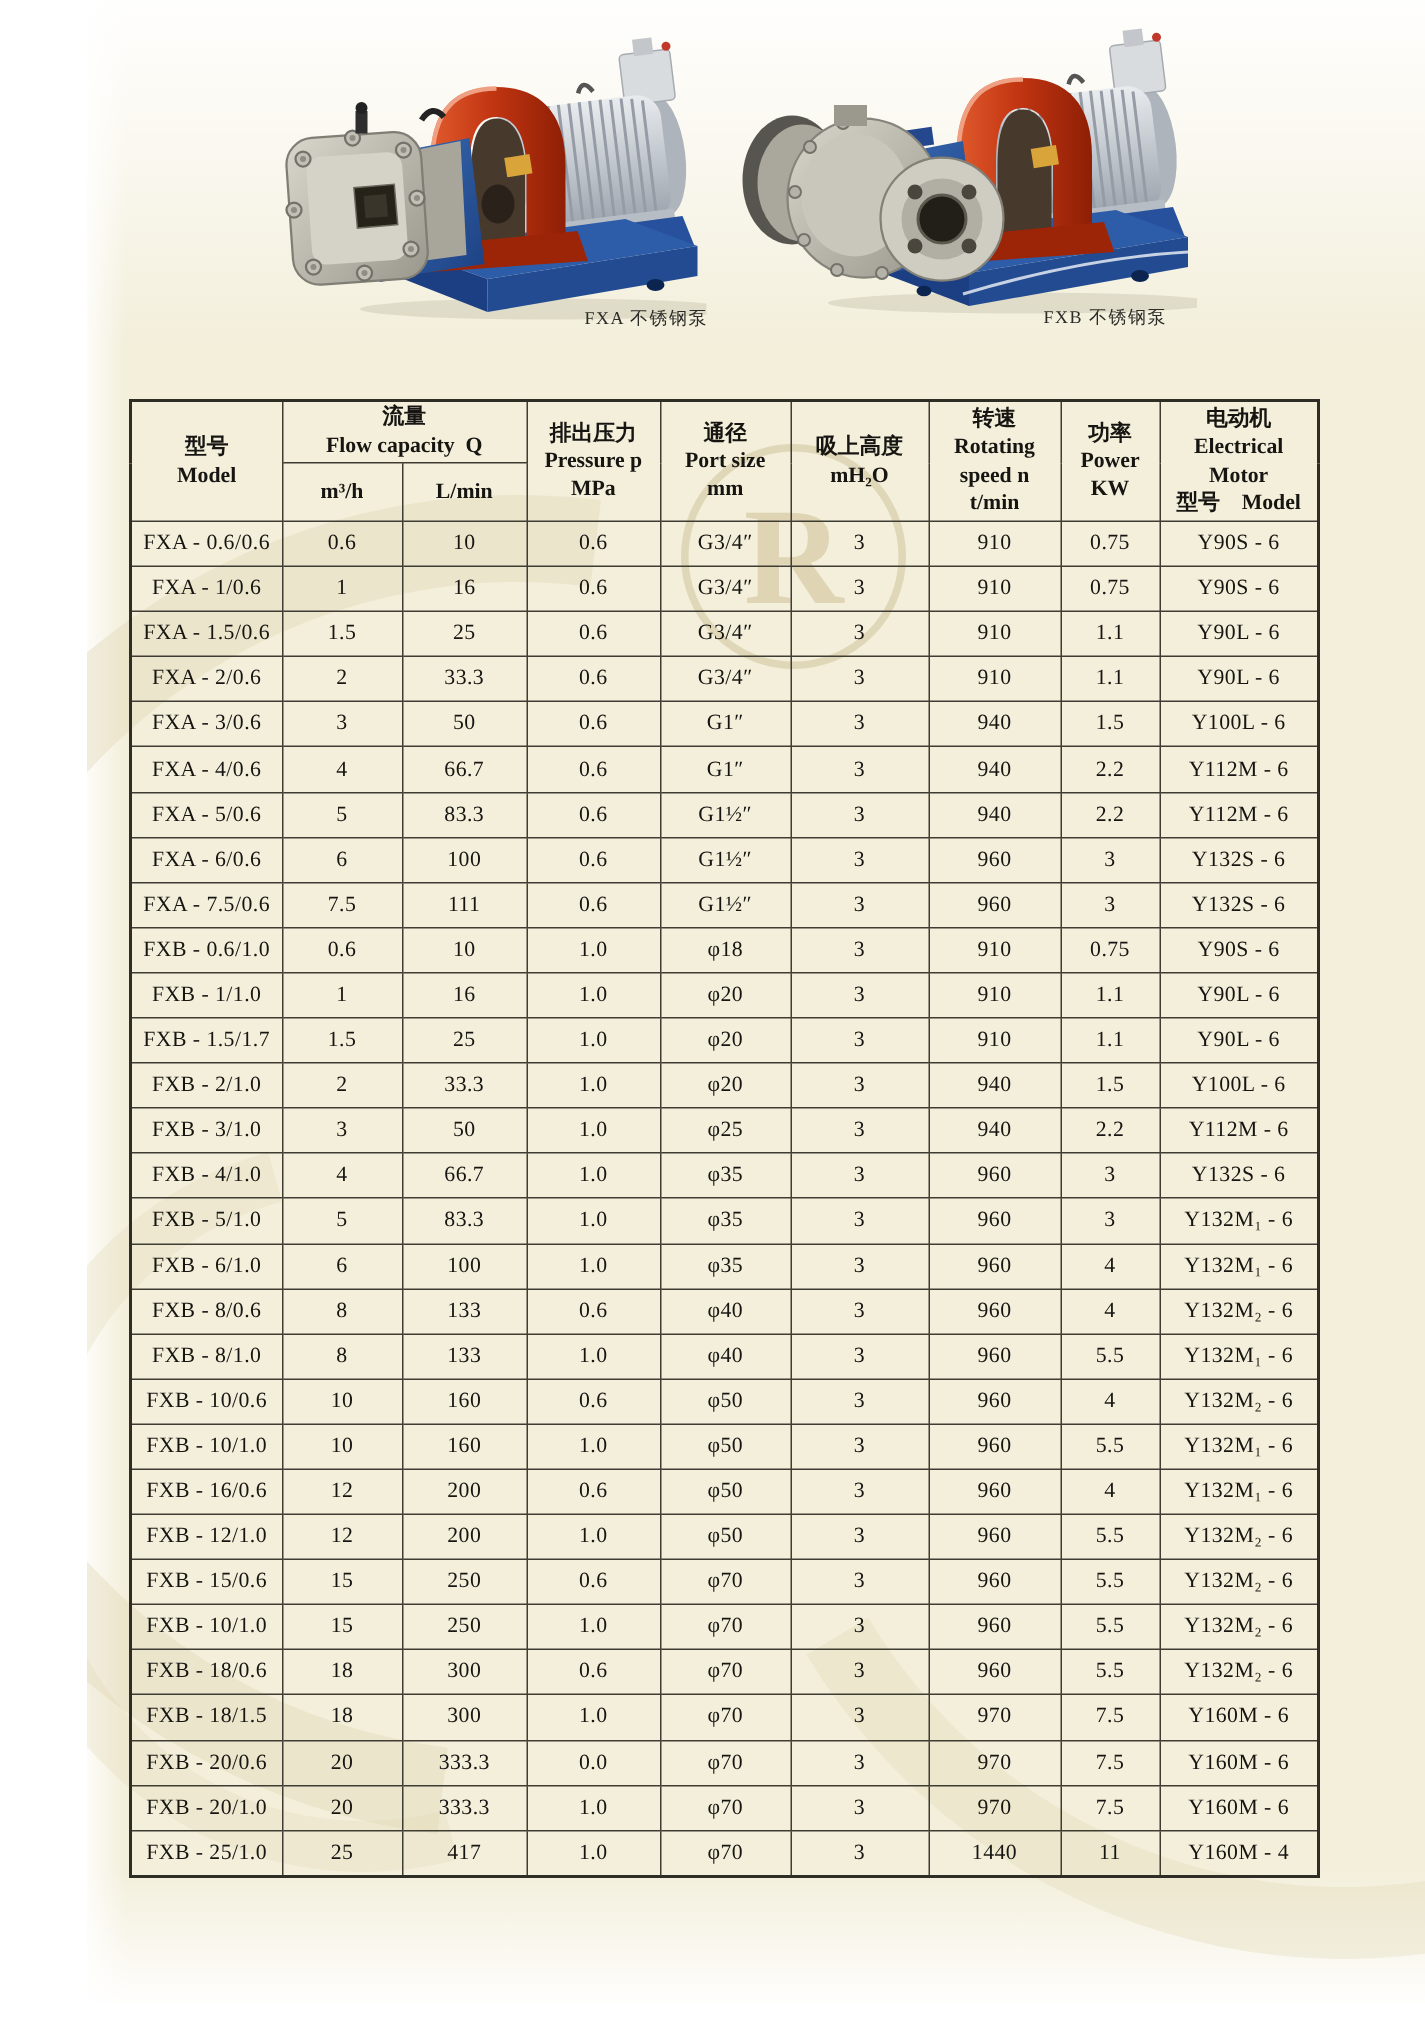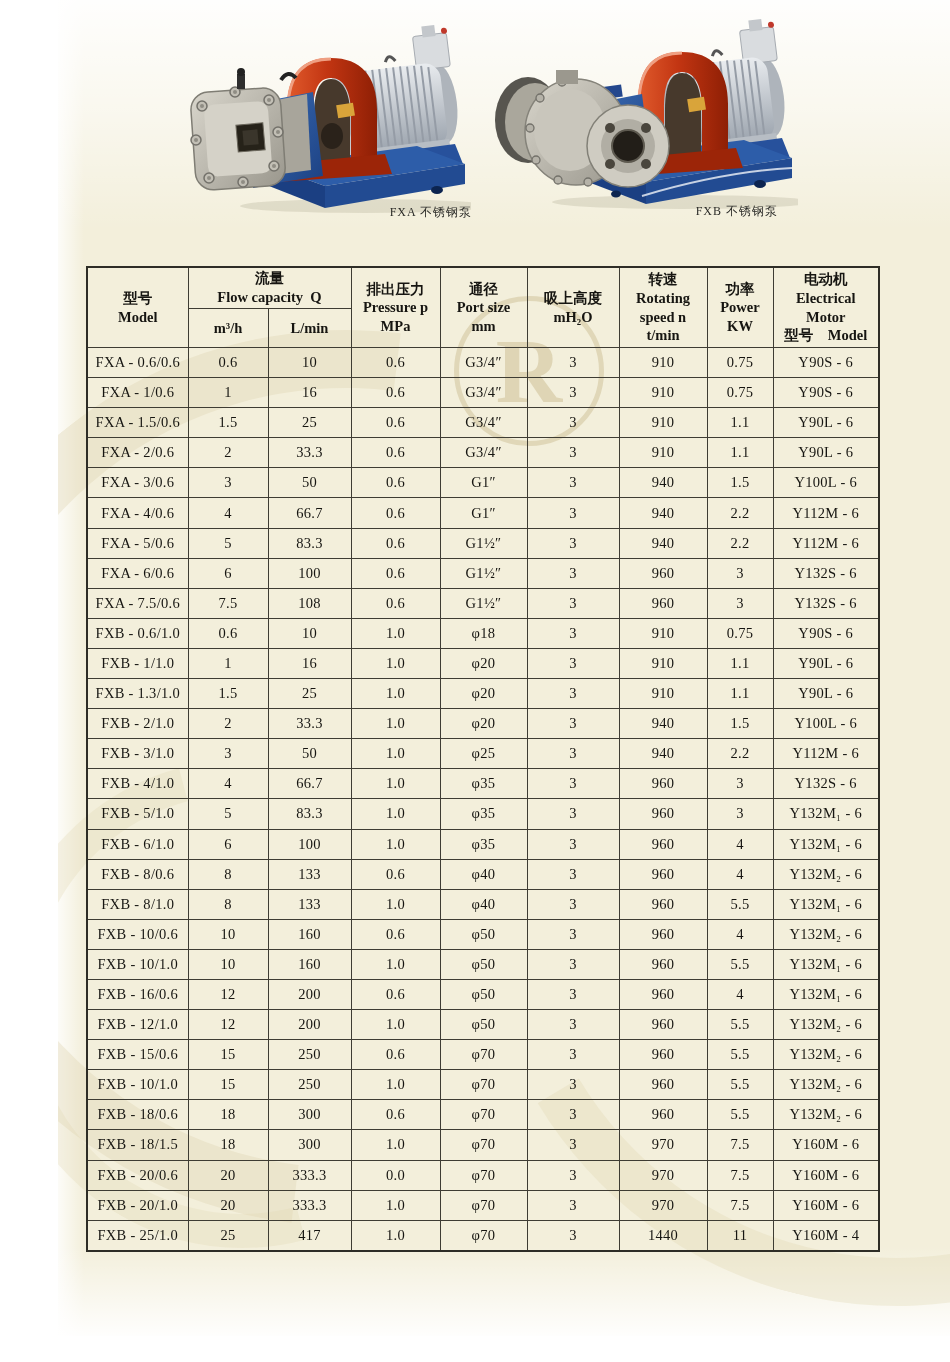--- a/index.html
+++ b/index.html
@@ -345,21 +345,21 @@
             <td>0.6</td>
             <td>G1½″</td>
             <td>3</td>
             <td>960</td>
             <td>3</td>
             <td>Y132S - 6</td>
           </tr>
           <tr>
             <td class="model-cell">FXA - 7.5/0.6</td>
             <td>7.5</td>
-            <td>108</td>
+            <td>111</td>
             <td>0.6</td>
             <td>G1½″</td>
             <td>3</td>
             <td>960</td>
             <td>3</td>
             <td>Y132S - 6</td>
           </tr>
           <tr>
             <td class="model-cell">FXB - 0.6/1.0</td>
             <td>0.6</td>
@@ -376,21 +376,21 @@
             <td>1</td>
             <td>16</td>
             <td>1.0</td>
             <td>φ20</td>
             <td>3</td>
             <td>910</td>
             <td>1.1</td>
             <td>Y90L - 6</td>
           </tr>
           <tr>
-            <td class="model-cell">FXB - 1.3/1.0</td>
+            <td class="model-cell">FXB - 1.5/1.7</td>
             <td>1.5</td>
             <td>25</td>
             <td>1.0</td>
             <td>φ20</td>
             <td>3</td>
             <td>910</td>
             <td>1.1</td>
             <td>Y90L - 6</td>
           </tr>
           <tr>

